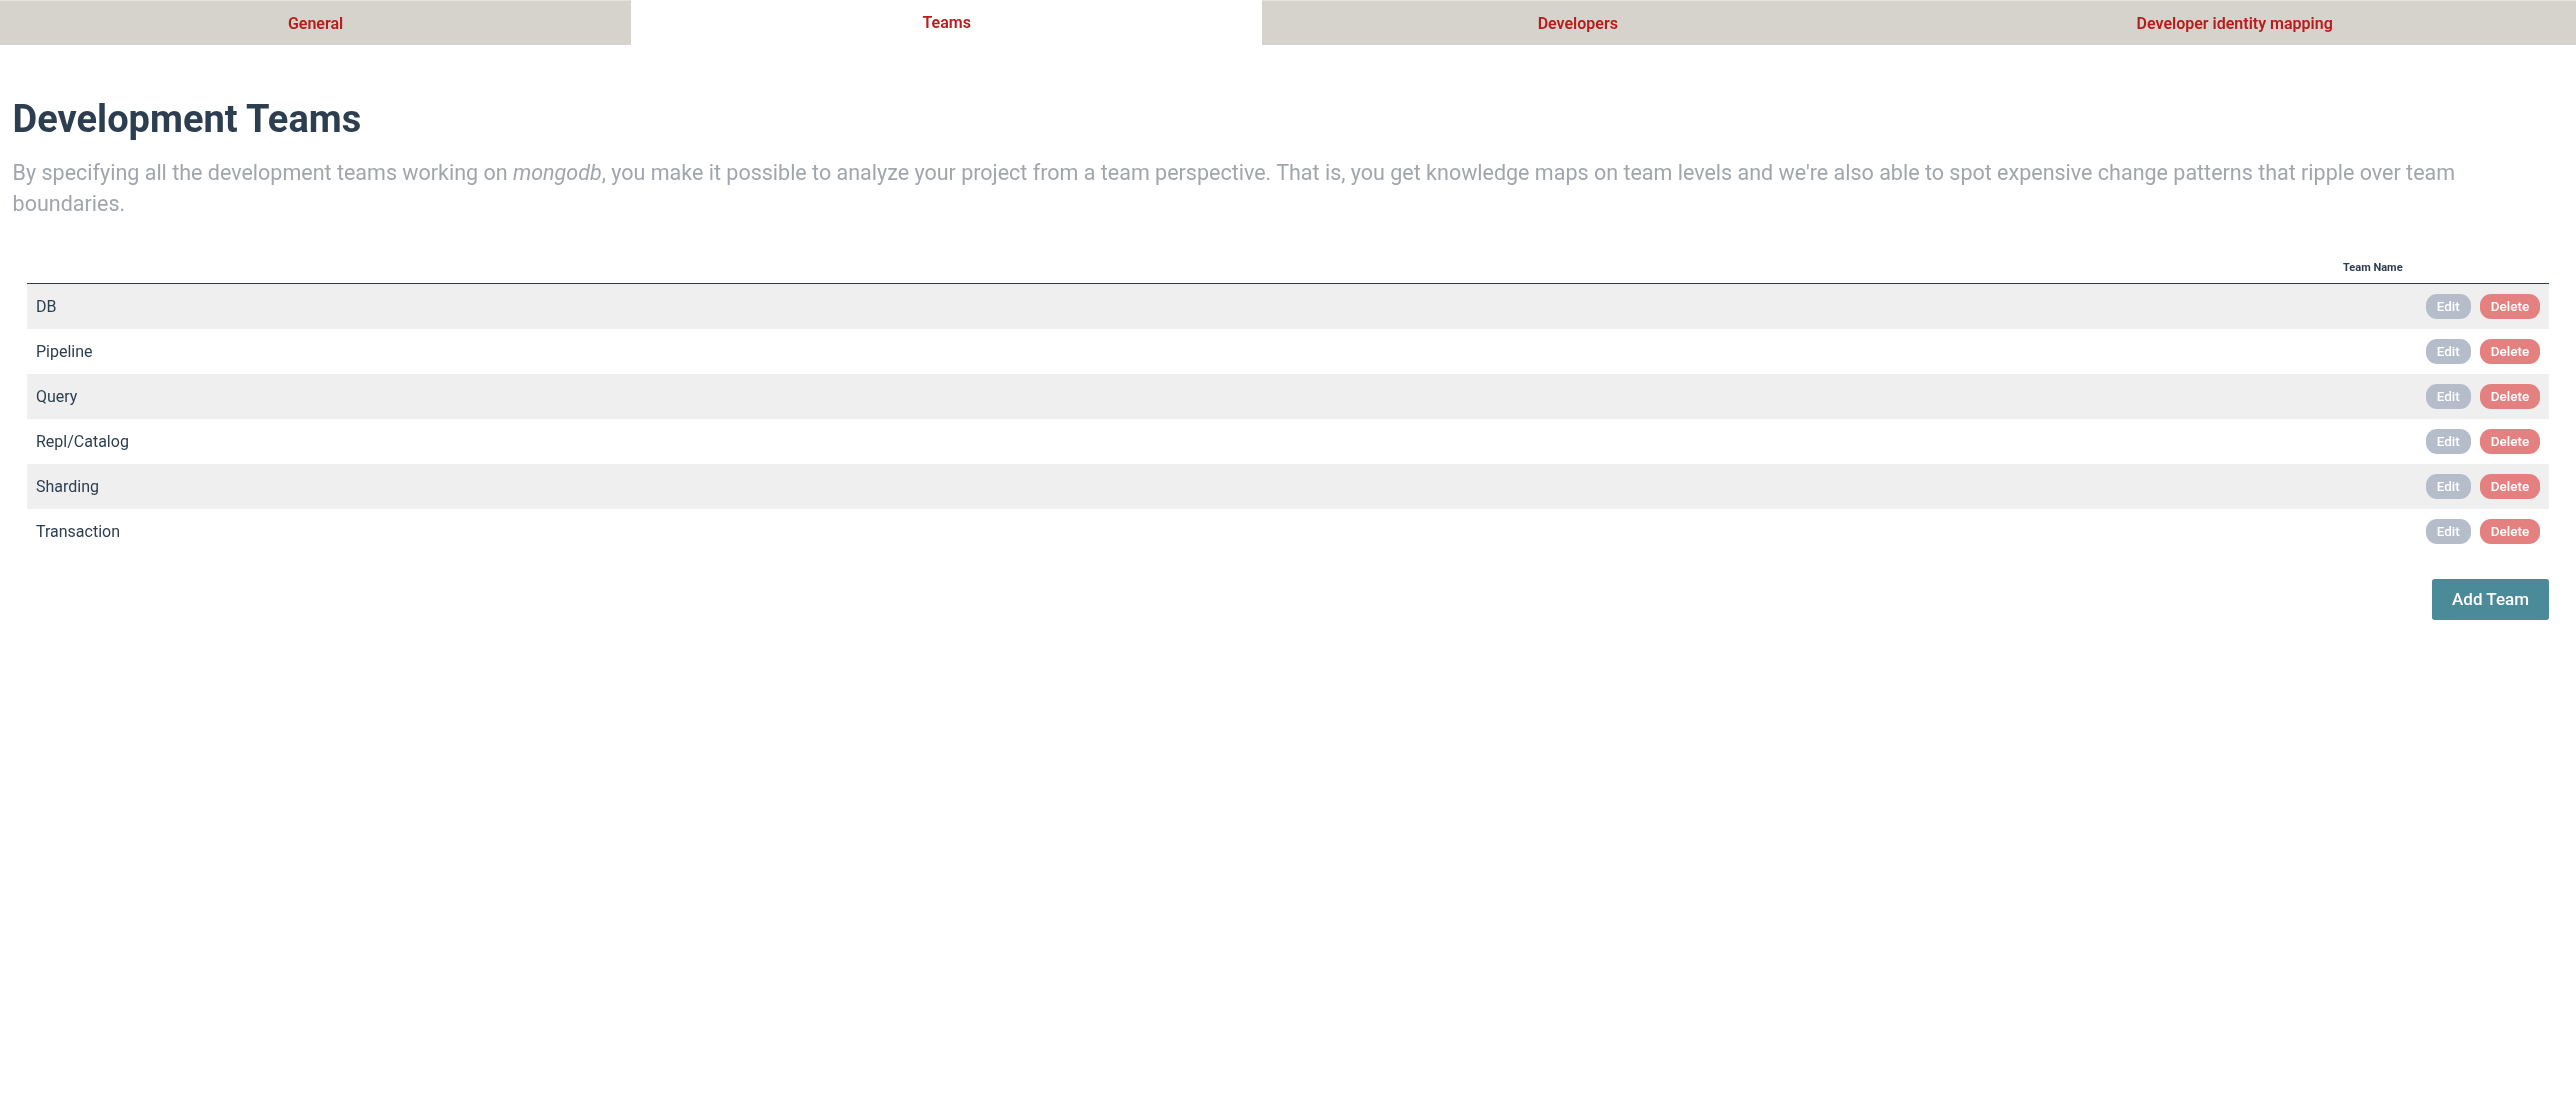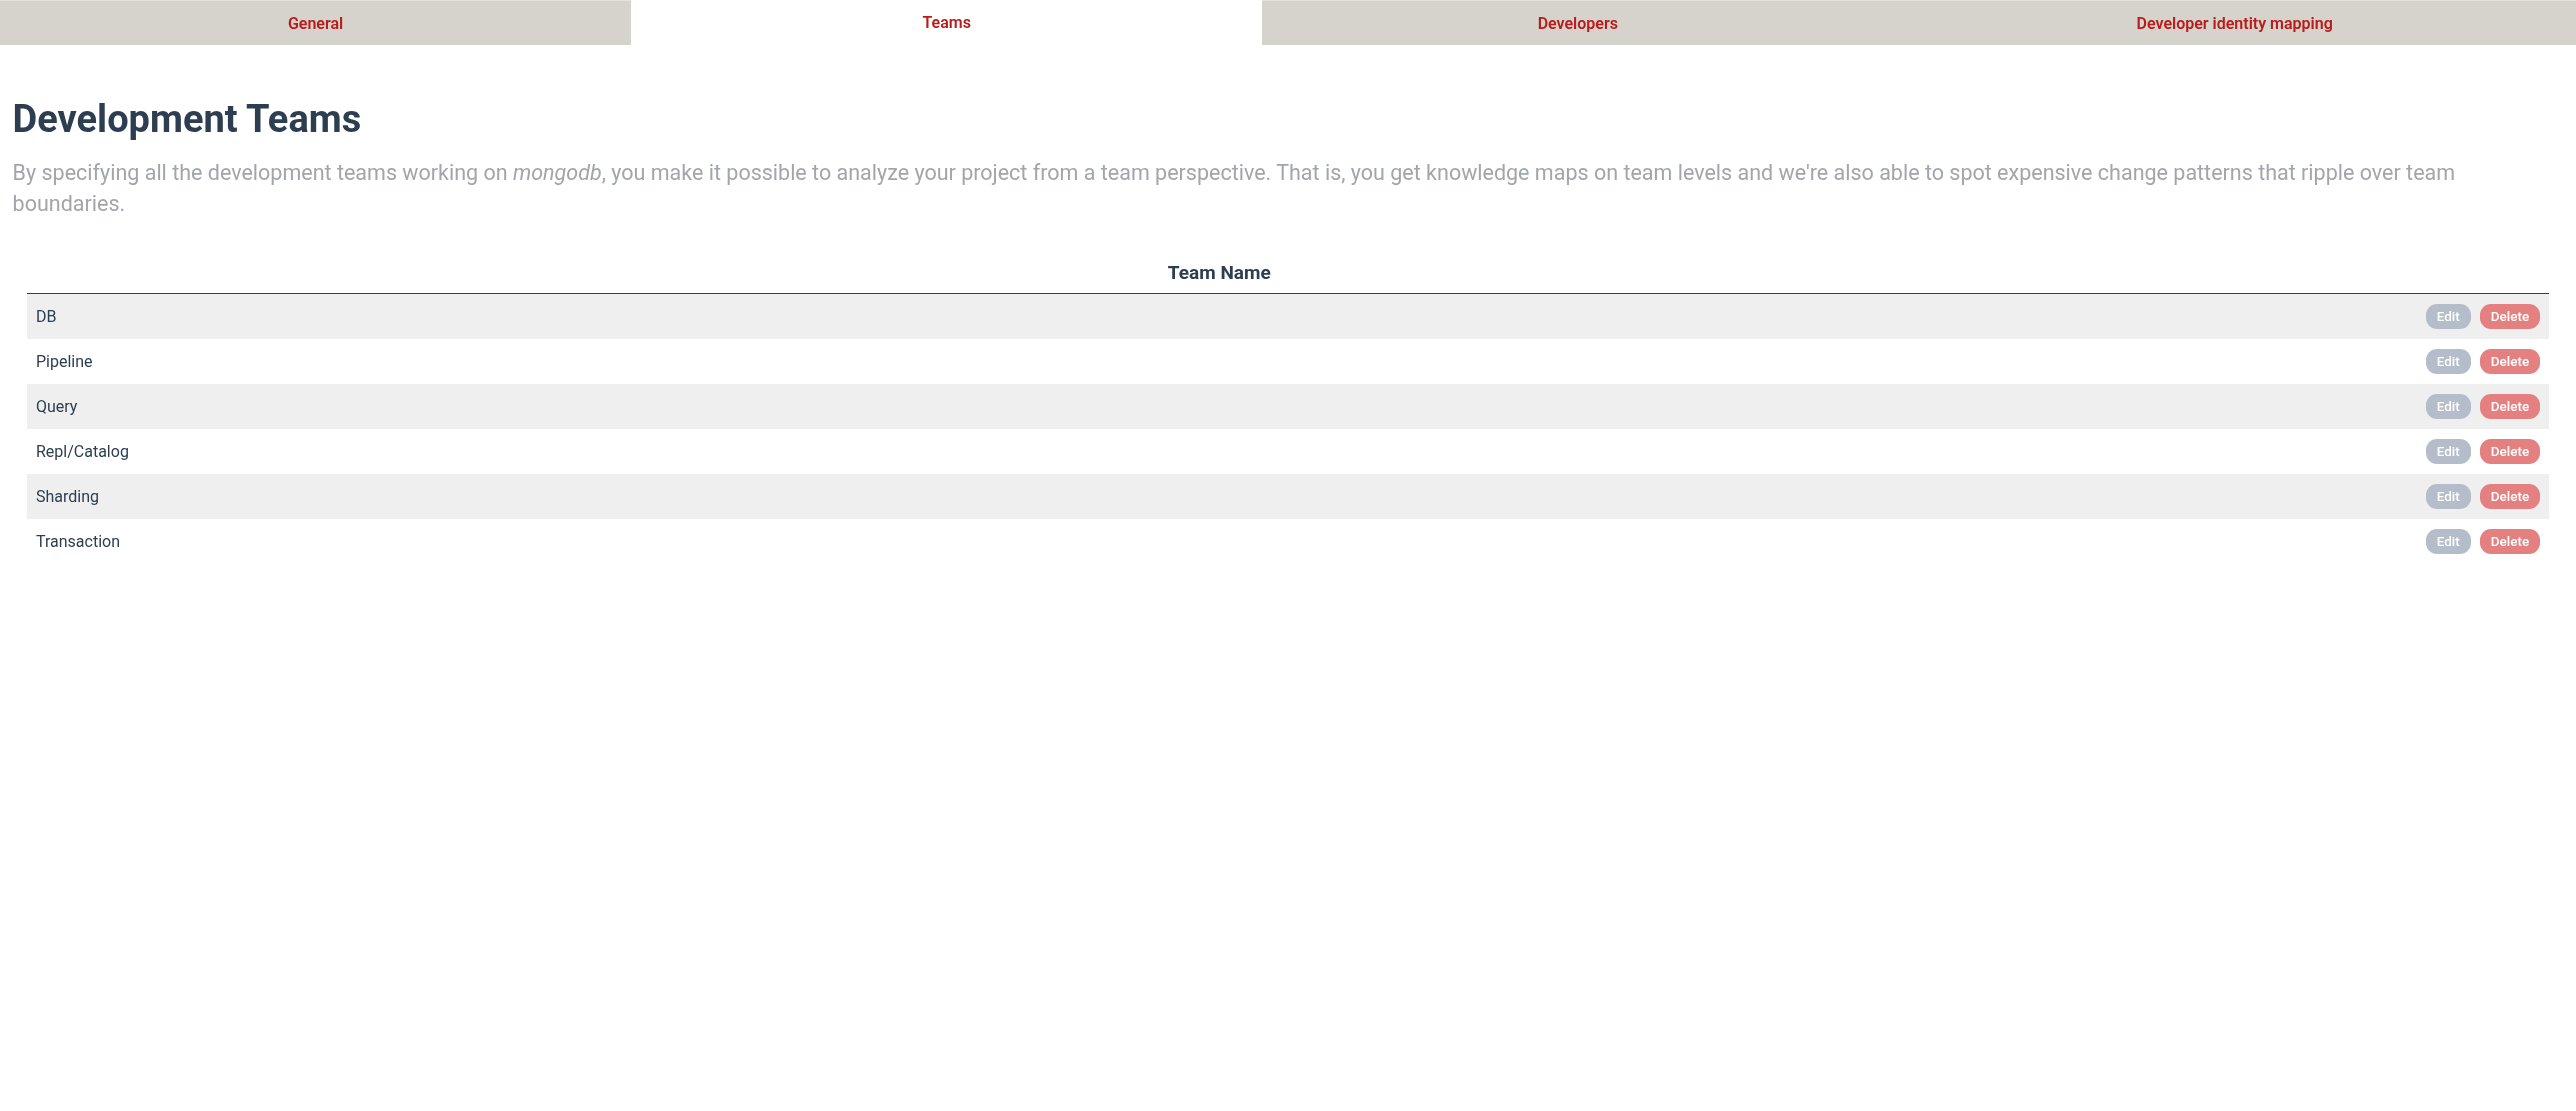--- a/index.html
+++ b/index.html
@@ -62,22 +62,22 @@
       font-style: italic;
     }
     .table-wrap {
       padding: 0 14.4px;
     }
     .table {
       width: 100%;
       border-collapse: collapse;
     }
     .table-header-row th {
-      text-align: center;
-      font-size: 19px;
+      text-align: right;
+      font-size: 11px;
       font-weight: 700;
       color: #2d3e50;
       padding: 9px 9px 9px 9px;
       border-bottom: 1.8px solid #2d3e50;
     }
     .table-row td {
       padding: 10px 9px;
       font-size: 16px;
       color: #2d3e50;
       vertical-align: middle;
@@ -191,14 +191,17 @@
           <td>Transaction</td>
           <td class="actions-cell">
             <button class="btn btn-edit">Edit</button>
             <button class="btn btn-delete">Delete</button>
           </td>
         </tr>
       </tbody>
     </table>
   </div>
 
+  <div class="footer-actions">
+    <button class="btn-add-team">Add Team</button>
+  </div>
 </div>
 
 
 </body></html>

